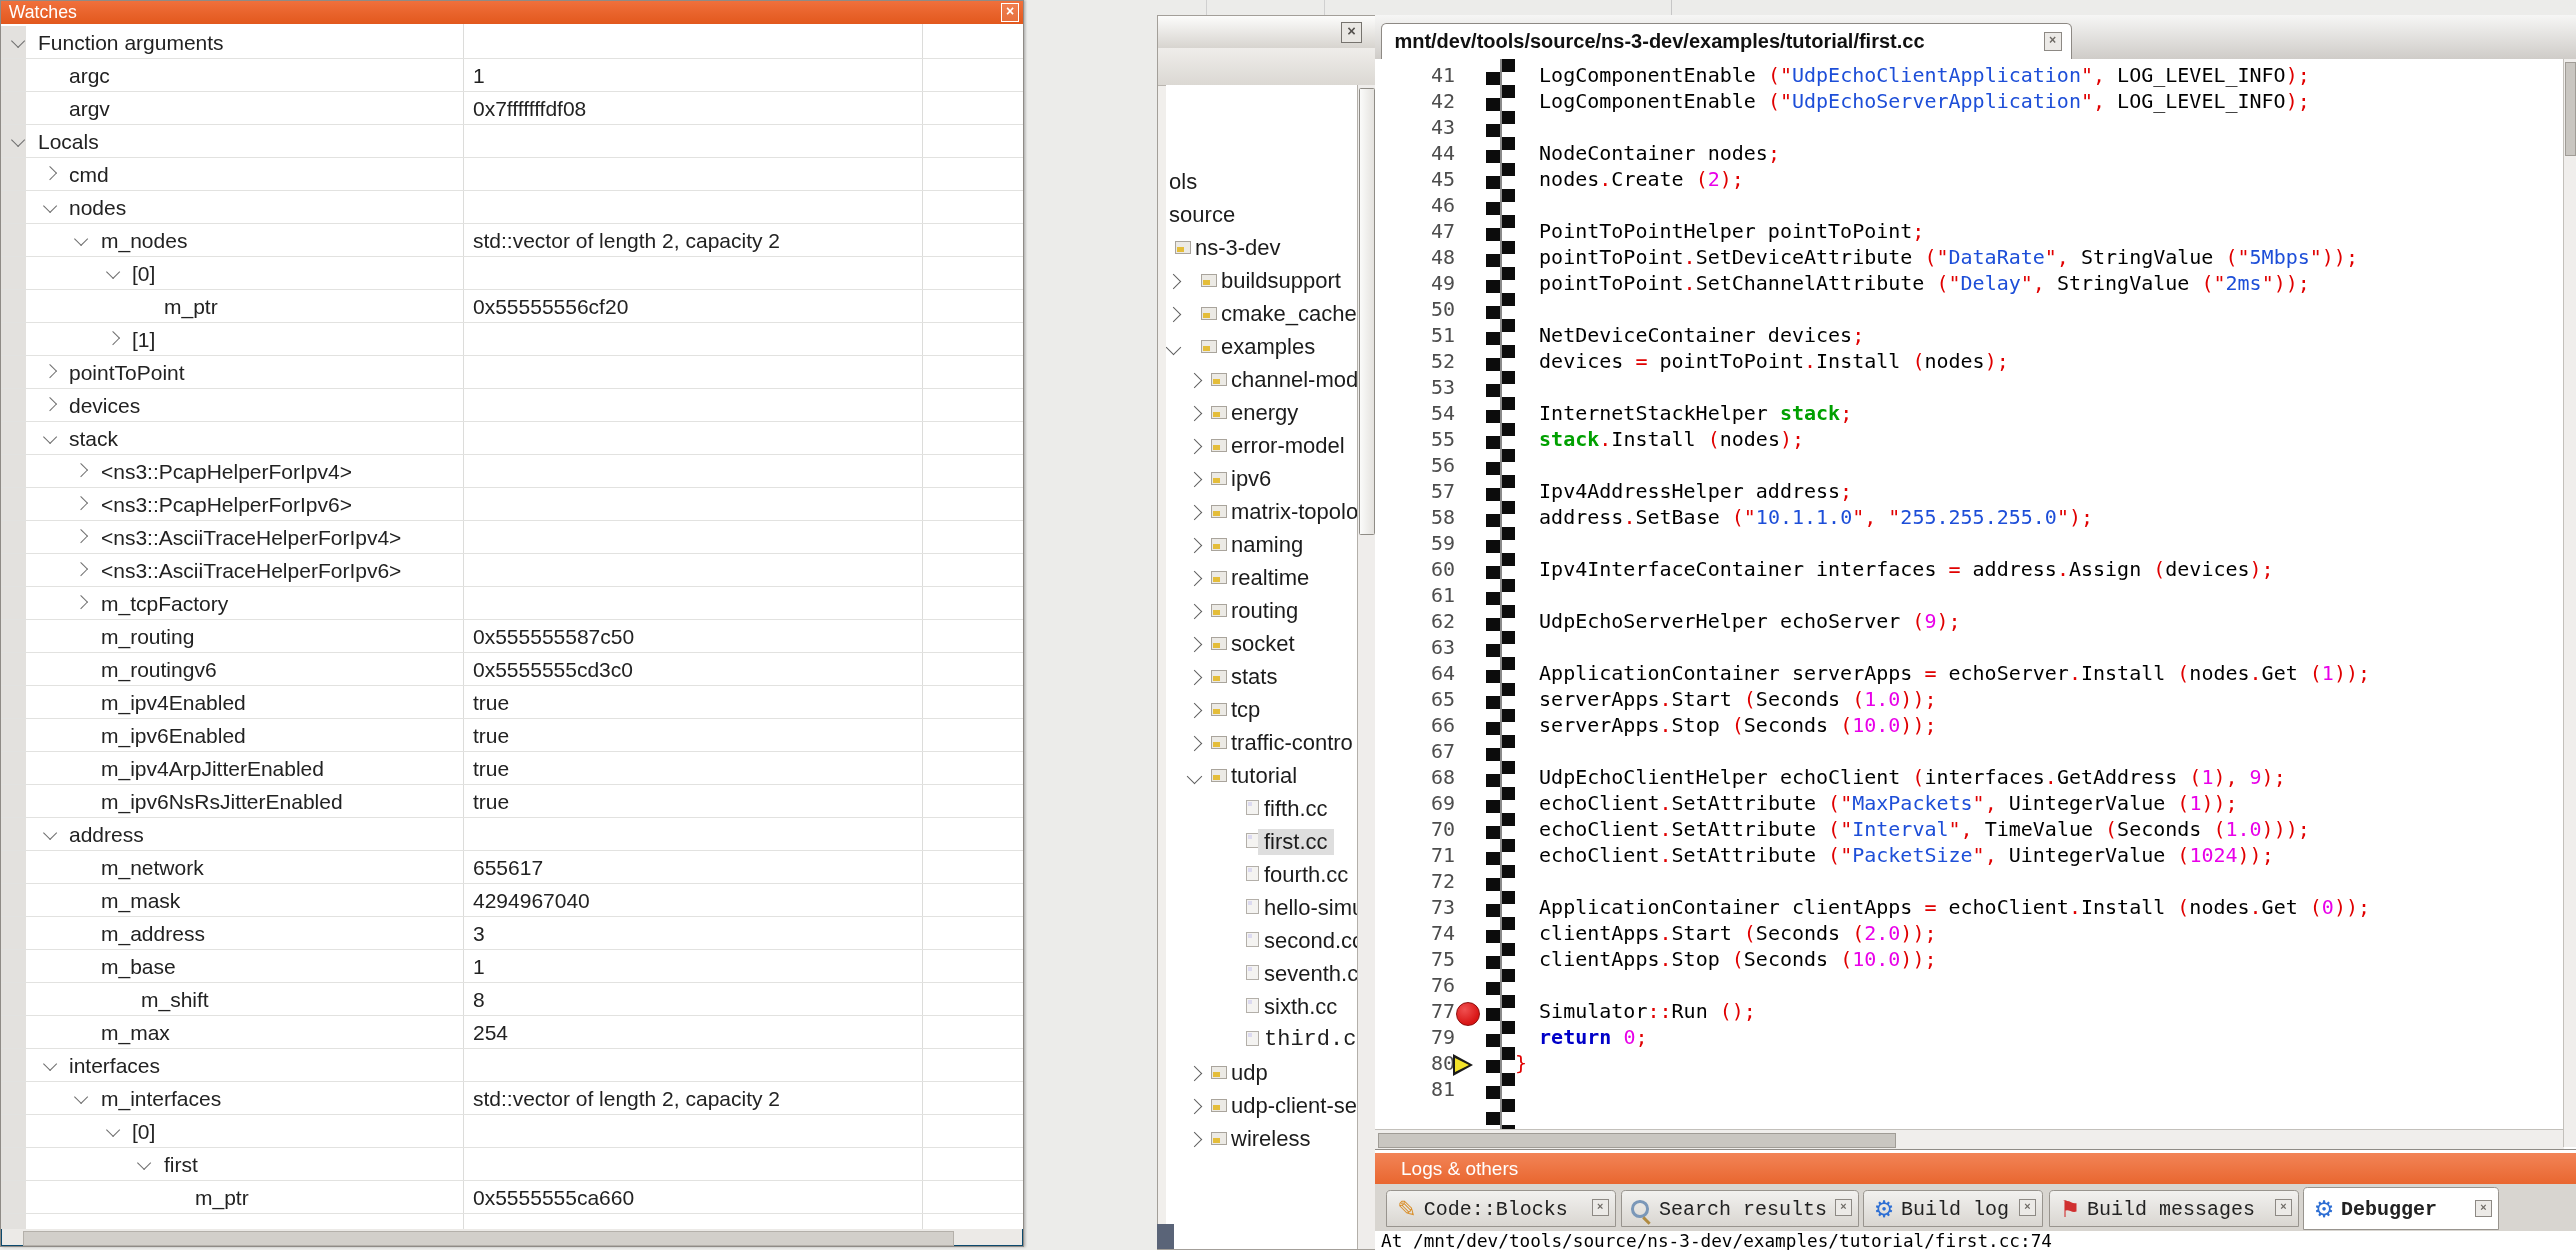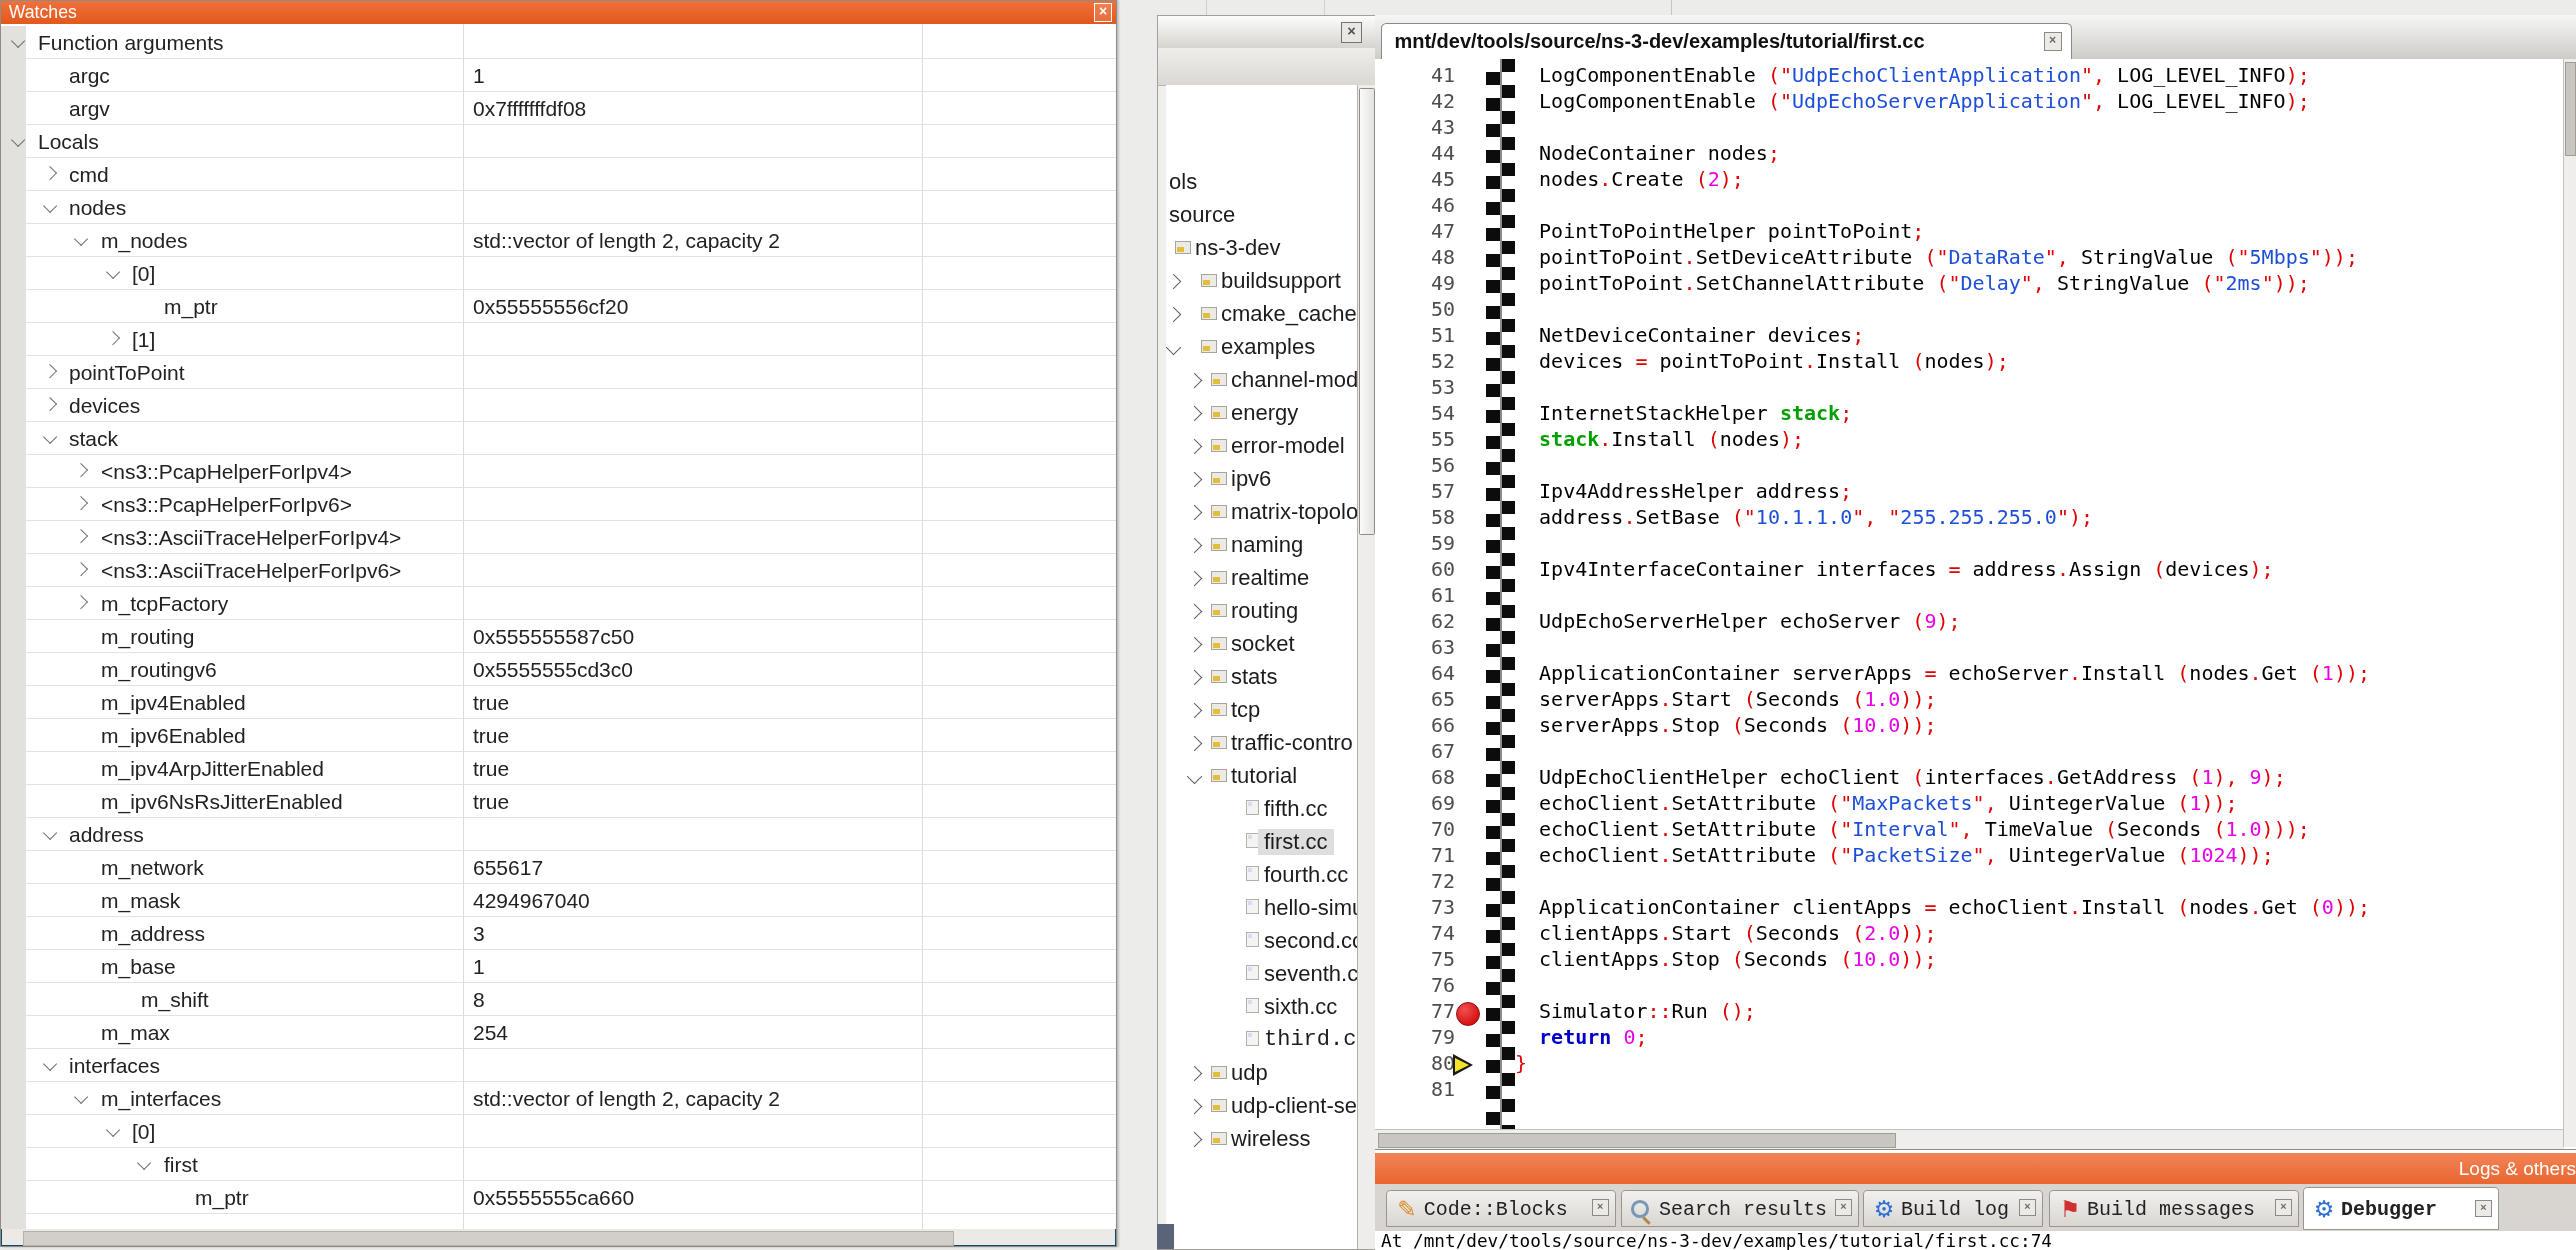--- a/index.html
+++ b/index.html
@@ -7,21 +7,21 @@
     width:2576px;height:1250px;position:relative;overflow:hidden;
     background:#ececea;
     font-family:"Liberation Sans", sans-serif;
     -webkit-font-smoothing:antialiased;
   }
   
   .bg-line{position:absolute;top:0;height:15.4px;width:0.8px;background:#d0d0d0;}
 
   
   .watches{
-    position:absolute;left:0;top:4;width:1117px;height:1247px;
+    position:absolute;left:0;top:4;width:1024px;height:1247px;
     background:#0c4a6e;border:0.8px solid #8f8b86;box-sizing:border-box;
     box-shadow:1.5px 0 2.3px rgba(0,0,0,.25);
   }
   .watches-title{
     position:absolute;left:0;top:0;right:0;height:23px;
     background:linear-gradient(#f0703c,#e2581d);
     color:#ffffff;font-size:17.7px;line-height:23px;padding-left:7.7px;
   }
   .watches-close{
     position:absolute;right:3.8px;top:2.3px;width:18.4px;height:18.4px;
@@ -123,21 +123,21 @@
   .ed-hscroll{position:absolute;left:0;right:12.3px;top:1114px;height:18.4px;background:#f0eeec;border-top:0.8px solid #c3c0bb;}
   .ed-hscroll .thumb{position:absolute;left:3.1px;top:2.3px;height:13px;width:516px;background:#c9c6c1;border:0.8px solid #a09c96;}
   .ed-vscroll{position:absolute;right:0;top:44px;width:12.3px;height:1088px;background:#f0eeec;border-left:0.8px solid #c3c0bb;}
   .ed-vscroll .thumb{position:absolute;left:1.5px;top:3.1px;width:8.4px;height:92px;background:#c9c6c1;border:0.8px solid #a09c96;}
 
   
   .logs{position:absolute;left:1375px;top:1149px;width:1201px;height:101px;background:#ffffff;border-top:0.8px solid #8f8b86;}
   .logs-title{
     position:absolute;left:0;top:3.1px;right:0;height:47px;
     background:linear-gradient(#f28457,#e4571b);
-    color:#ffffff;font-size:19px;line-height:31px;padding-left:3px;box-sizing:border-box;text-align:right;
+    color:#ffffff;font-size:19px;line-height:31px;padding-left:26px;box-sizing:border-box;
   }
   .logs-tabbar{position:absolute;left:0;top:34px;right:0;height:48px;background:#d8d5d0;border-bottom:0.8px solid #aaa6a0;}
   .ltab{
     position:absolute;top:6.1px;height:37px;background:linear-gradient(#f2f1ef,#d9d6d1);
     border:0.8px solid #98948e;border-radius:4.6px 4.6px 0 0;box-sizing:border-box;
     font-size:20px;color:#222;white-space:nowrap;
   }
   .ltab.active{background:#ffffff;font-weight:bold;top:3.1px;height:43px;}
   .ltab .lt-label{position:absolute;left:37px;top:7px;font-family:Liberation Mono, monospace;}
   .ltab.active .lt-label{top:10px;}

